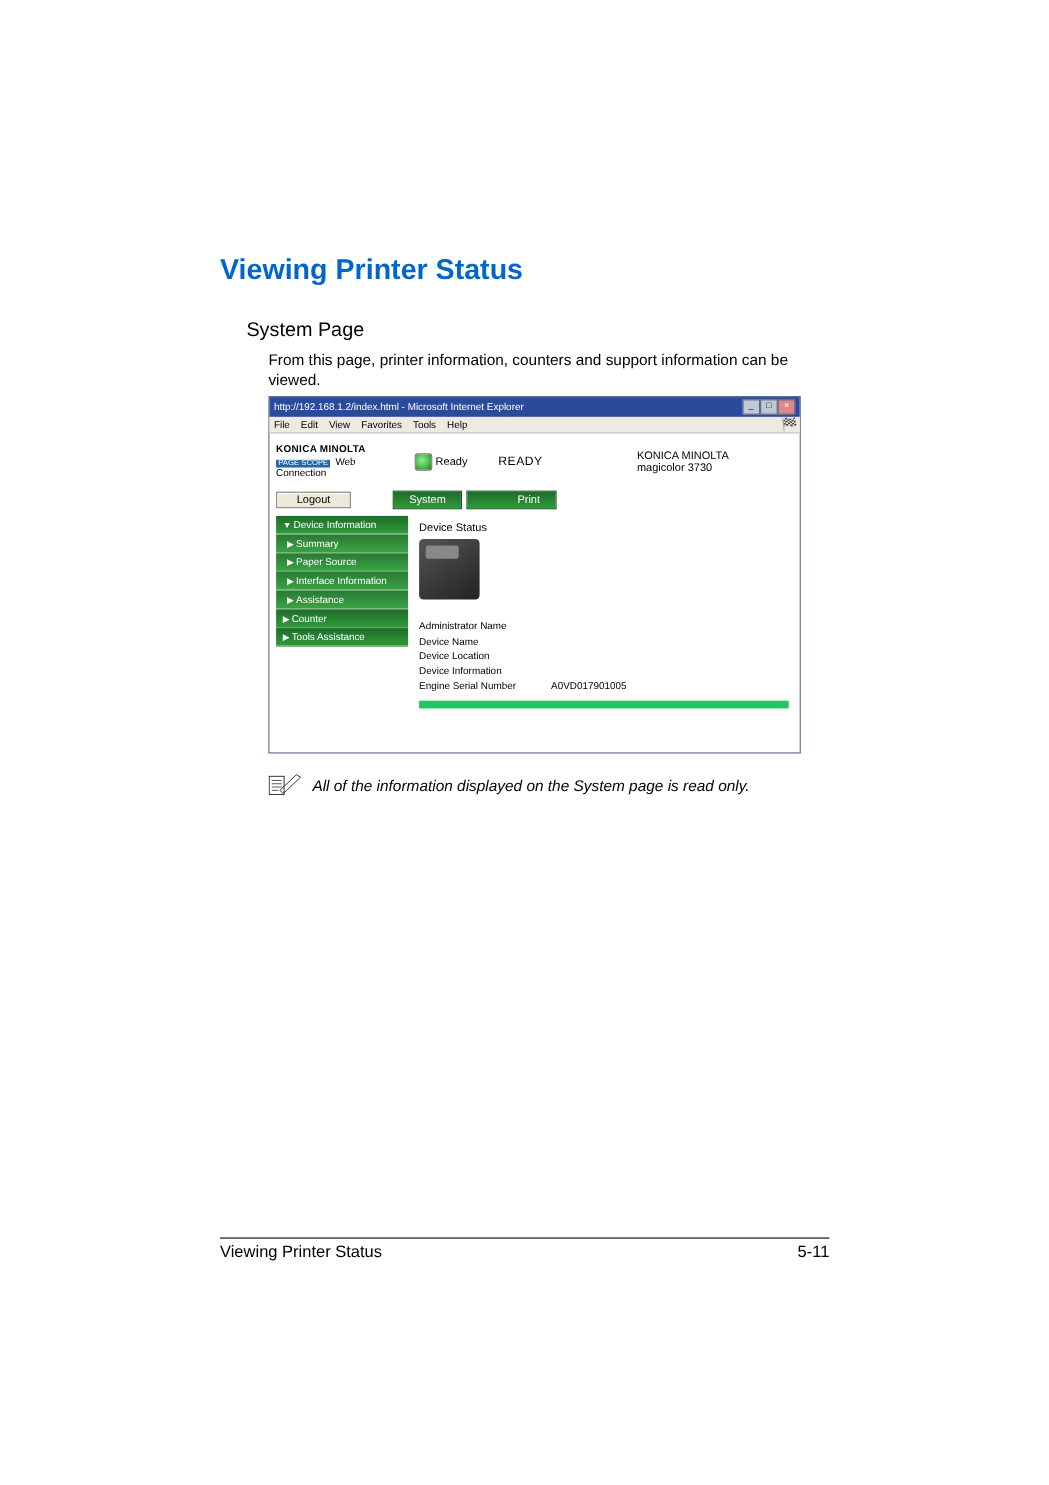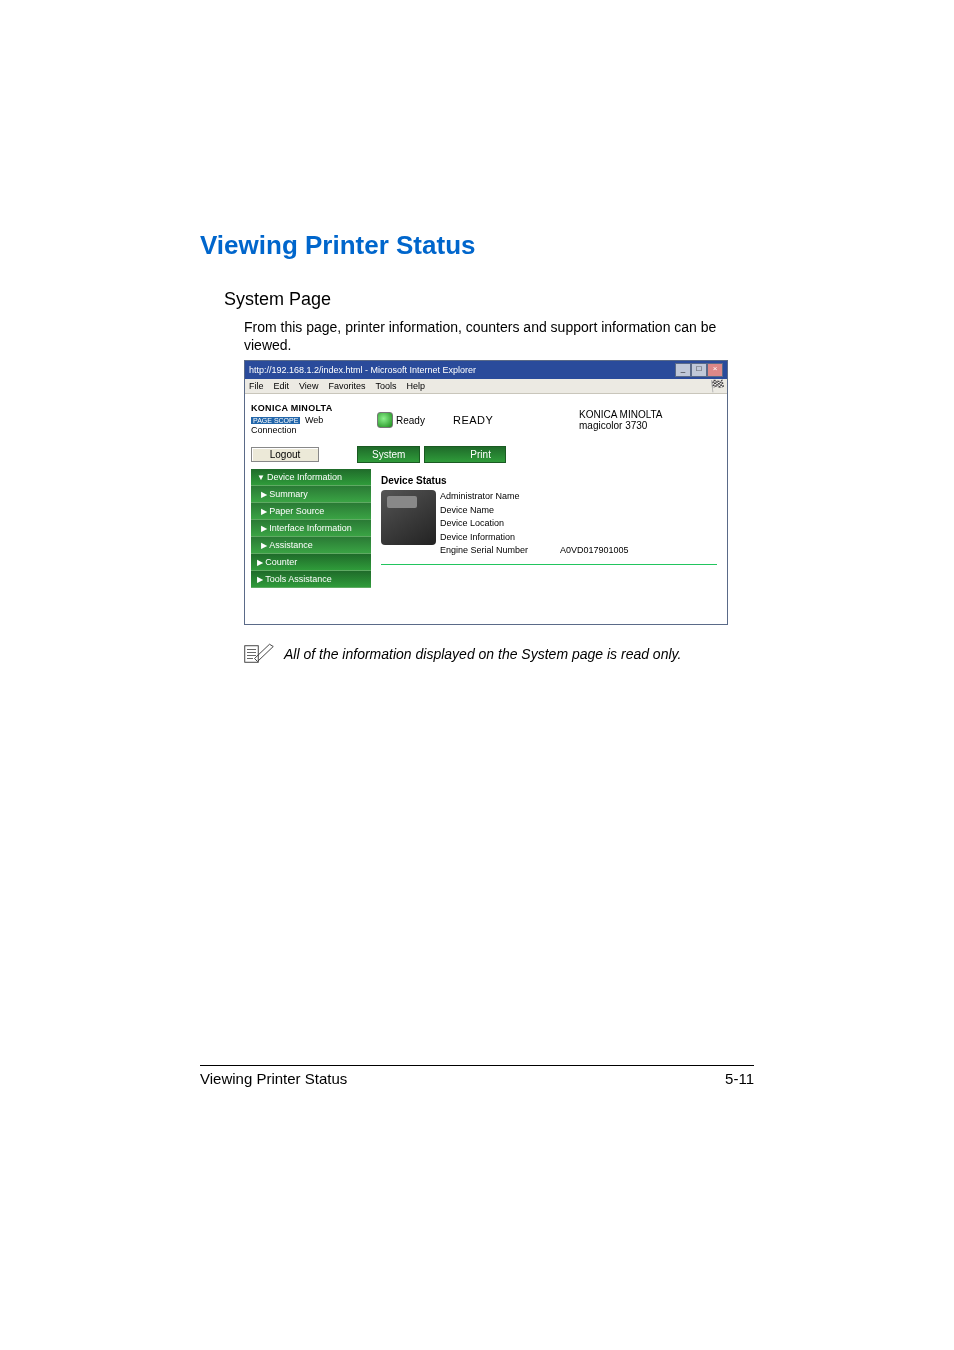--- a/index.html
+++ b/index.html
@@ -133,27 +133,28 @@
   .side-menu .mi.sub {
     background: linear-gradient(#2a7a35,#3aa344);
     padding-left:10px;
   }
   .side-menu .mi .tri { font-size:8px; margin-right:2px; }
   .panel-right {
     flex:1;
     padding: 4px 4px 4px 6px;
   }
   .panel-right h4 {
-    font-size:10px; font-weight:bold;
+    font-size:10px; font-weight:normal;
     margin: 2px 0 4px 0;
   }
   .dev-row {
-    display:flex; gap:4px; align-items:flex-start;
-    border-bottom:1px solid #22c55e;
+    display:flex; gap:18px; align-items:flex-start;
+    border-bottom:7px solid #22c55e;
     padding-bottom:6px;
+    flex-direction:column;
   }
   .printer-img {
     width:55px; height:55px;
     background: linear-gradient(145deg,#555,#222);
     border-radius:4px;
     position:relative;
   }
   .printer-img::after{
     content:""; position:absolute; top:6px; left:6px; width:30px; height:12px;
     background:#888; border-radius:2px;

